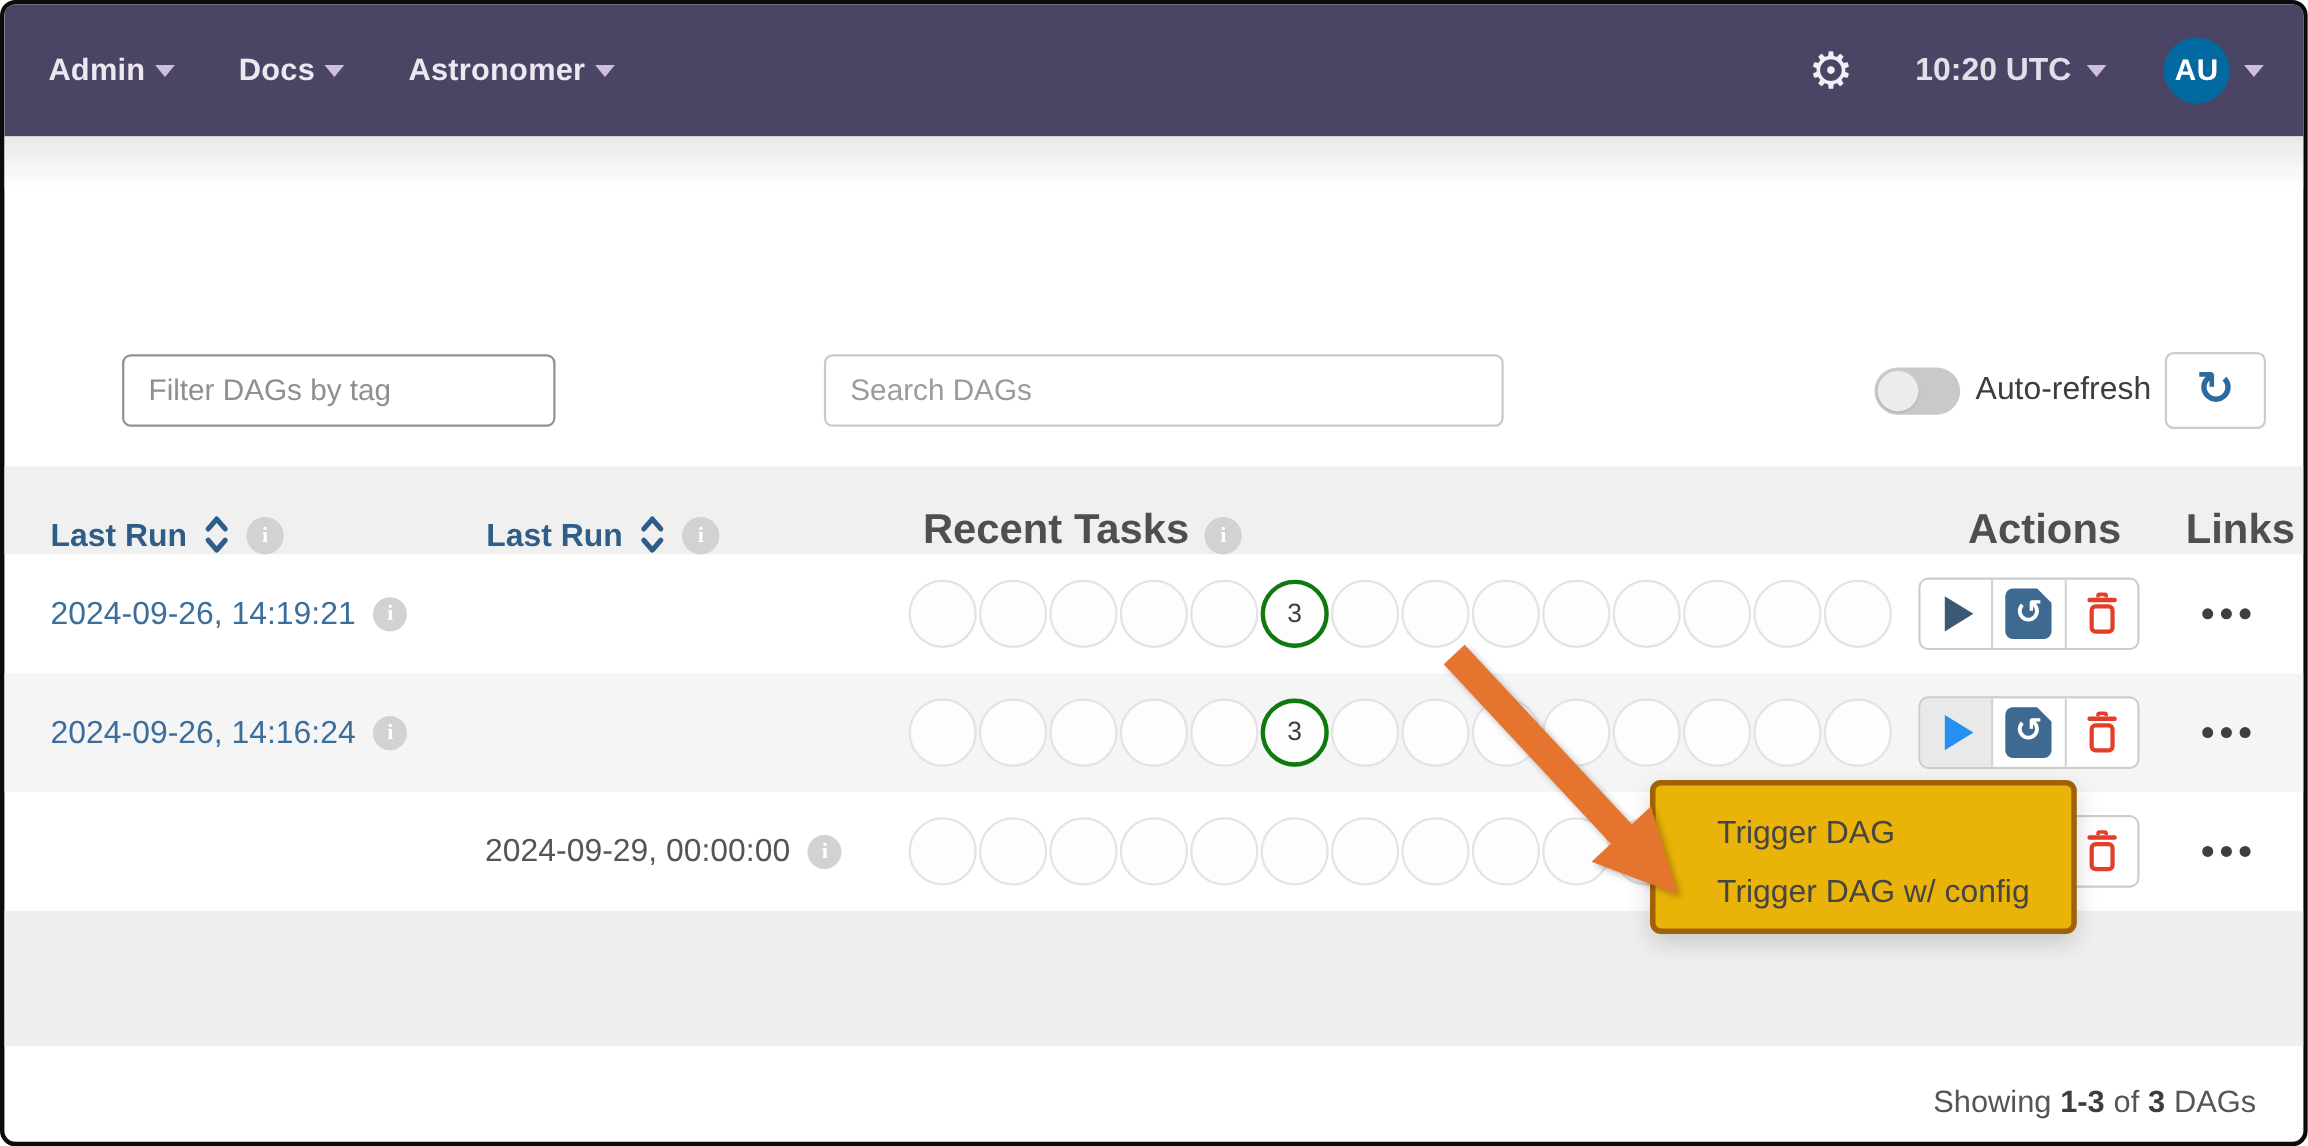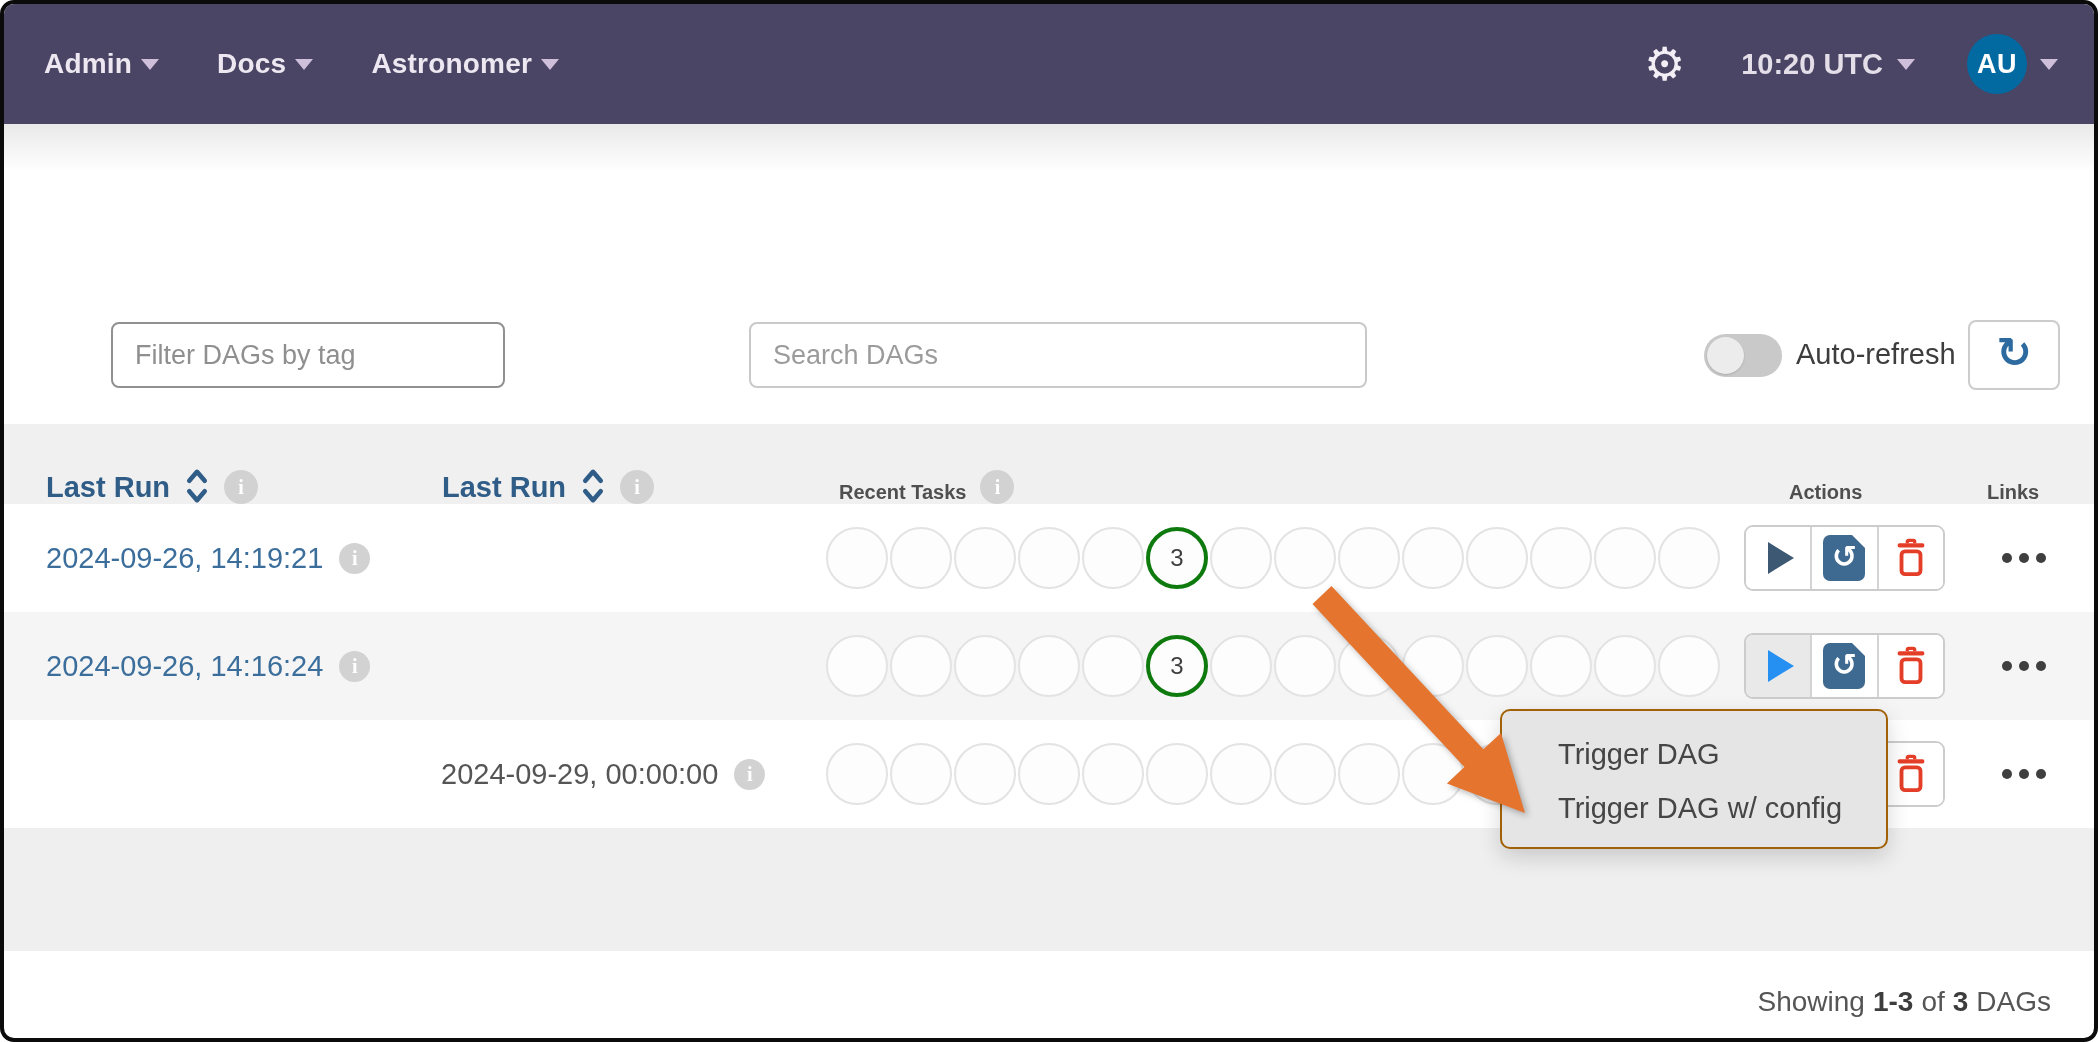--- a/index.html
+++ b/index.html
@@ -49,21 +49,21 @@
   .auto-label { position:absolute; left:1792px; top:334px; font-size:29px; color:#3d3d3d; }
   .refresh-btn { position:absolute; left:1964px; top:316px; width:92px; height:70px;
     background:#fff; border:2px solid #cccccc; border-radius:8px; cursor:pointer;
     display:flex; align-items:center; justify-content:center; }
   .refresh-glyph { color:#2d6a9f; font-size:42px; font-weight:bold; line-height:1; transform:translateY(-2px); }
 
   
   .thead { position:absolute; left:0; right:0; top:420px; height:80px; background:#f0f0f0; }
   .th { position:absolute; top:0; height:80px; display:flex; align-items:flex-end; gap:14px; }
   .th .sortable { color:#2f5d87; font-size:29px; font-weight:bold; cursor:pointer; }
-  .th .plain { color:#4f4f4f; font-size:20px; font-weight:bold; }
+  .th .plain { color:#4f4f4f; font-size:38px; font-weight:bold; }
   .sort-icon { cursor:pointer; display:flex; }
 
   .info-icon { width:31px; height:31px; border-radius:50%; background:#d2d2d2; color:#ffffff;
     font-size:20px; font-weight:bold; display:inline-flex; align-items:center; justify-content:center;
     font-family:"Liberation Serif", serif; flex:0 0 auto; }
 
   .row { position:absolute; left:0; right:0; height:108px;text-align:center; }
   .row.striped { background:#f5f5f5; }
   .cell-lastrun { position:absolute; left:42px; top:0; height:108px; display:flex; align-items:center; gap:16px; }
   .cell-nextrun { position:absolute; left:437px; top:0; height:108px; display:flex; align-items:center; gap:16px; }
@@ -96,21 +96,21 @@
 
   
   .foot-band { position:absolute; left:0; right:0; top:824px; height:123px; background:#efefef; }
   .showing { position:absolute; right:43px; top:982px; font-size:28px; color:#555555; }
   .showing .seg { margin-right:8px; }
   .showing .seg:last-child { margin-right:0; }
   .showing .b { font-weight:bold; color:#3d3d3d; }
 
   
   .trigger-menu { position:absolute; left:1496px; top:705px; width:388px; height:140px;
-    background:#e5e5e5; border:2px solid #a16207; border-radius:10px;
+    background:#eab308; border:5px solid #a16207; border-radius:10px;
     box-shadow:0 8px 22px rgba(0,0,0,.16); z-index:6; padding:16px 0; }
   .menu-item { height:54px; display:flex; align-items:center; padding-left:56px;
     font-size:29px; color:#454545; cursor:pointer; }
 
   
   .anno-arrow { position:absolute; left:1300px; top:572px; z-index:7; pointer-events:none;
     filter:drop-shadow(3px 3px 3px rgba(0,0,0,.28)); }
 </style>
 </head>
 <body>

